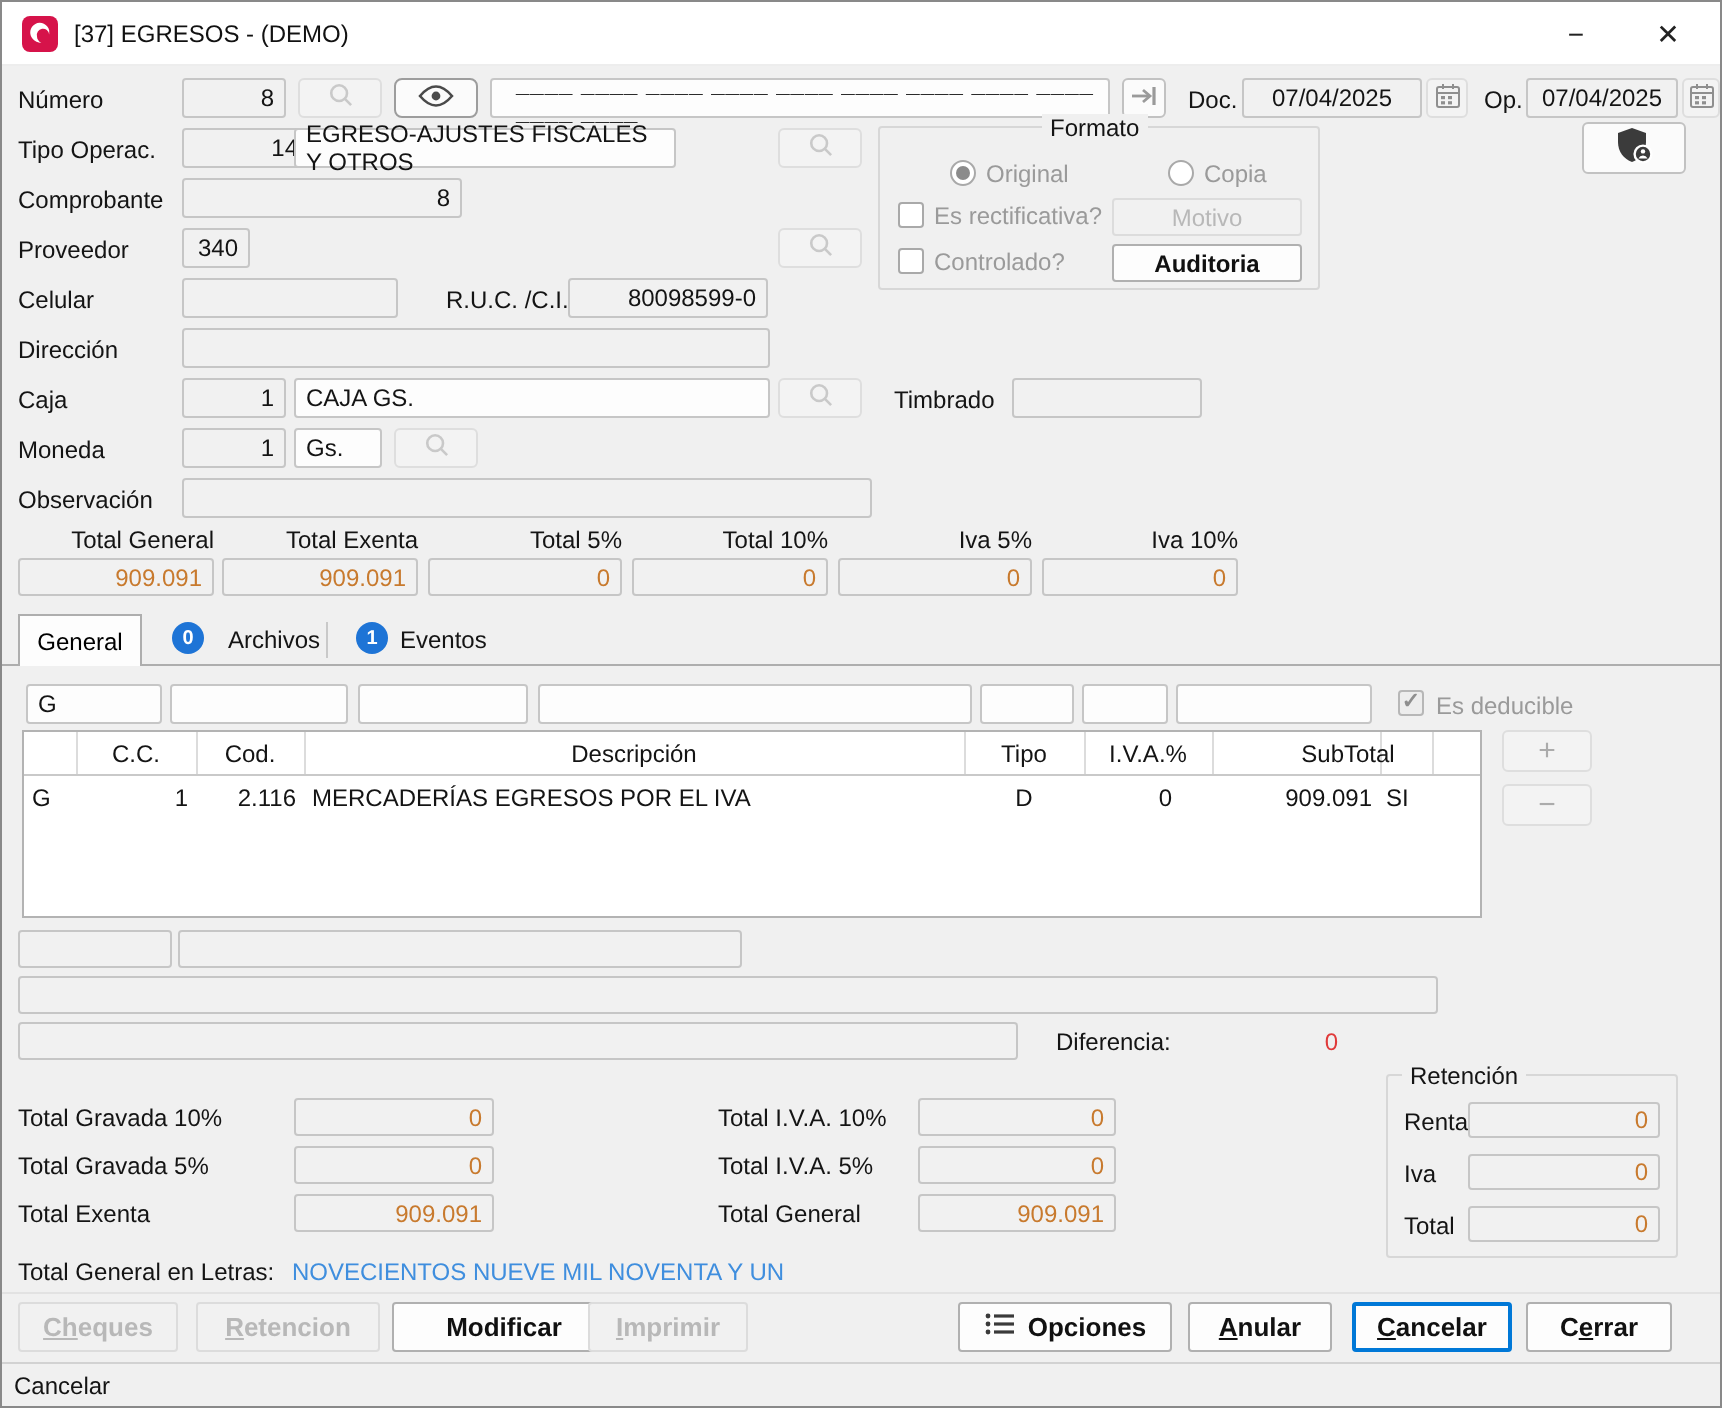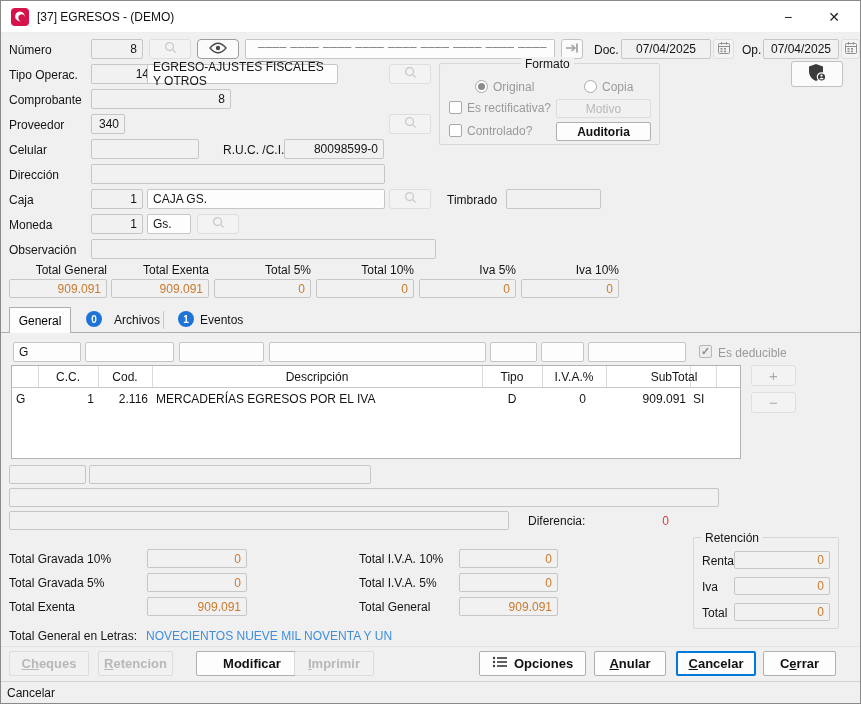--- a/index.html
+++ b/index.html
@@ -309,21 +309,21 @@
   <div class="lbl" style="left:701px;top:605px;">Total</div>
   <div class="fld orange" style="left:733px;top:602px;width:96px;height:18px;">0</div>
 
   <div class="lbl" style="left:8px;top:628px;">Total General en Letras:</div>
   <div class="lbl blue-txt" style="left:145px;top:628px;">NOVECIENTOS NUEVE MIL NOVENTA Y UN</div>
 
   <div class="hline" style="left:0;top:645px;width:861px;background:#e2e2e2;"></div>
   <button class="btn dis" style="left:8px;top:650px;width:80px;">
       <span><span class="u">Ch</span><span>eques</span></span>
     </button>
-  <button class="btn dis" style="left:97px;top:650px;width:75px;">
+  <button class="btn dis" style="left:97px;top:650px;width:92px;">
       <span><span class="u">R</span><span>etencion</span></span>
     </button>
   <button class="btn" style="left:195px;top:650px;width:112px;">
       <span><span class="u"></span><span>Modificar</span></span>
     </button>
   <button class="btn dis" style="left:293px;top:650px;width:80px;">
       <span><span class="u">I</span><span>mprimir</span></span>
     </button>
 
   <button class="btn" style="left:478px;top:650px;width:107px;">

